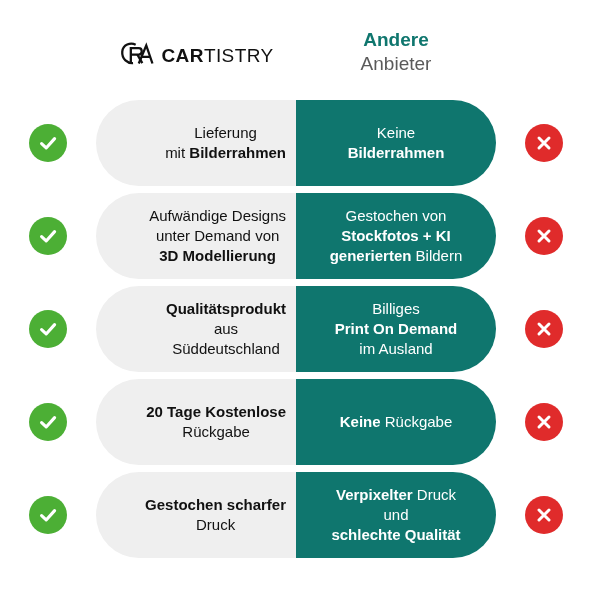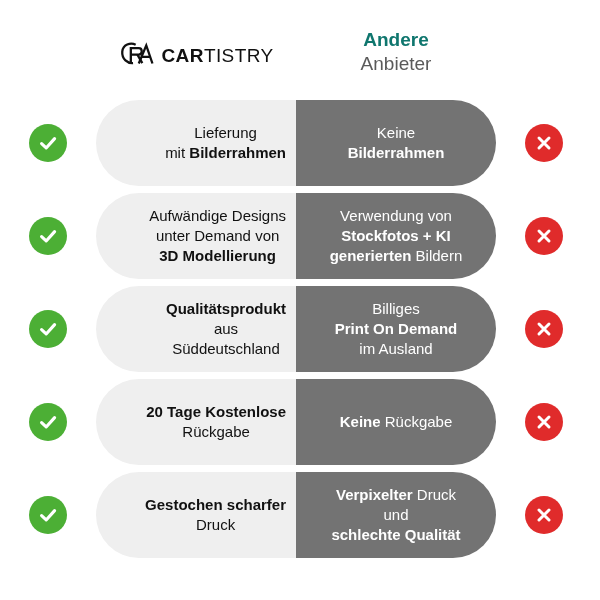--- a/index.html
+++ b/index.html
@@ -127,21 +127,21 @@
     height: 100%;
     display: flex;
     align-items: center;
     justify-content: flex-end;
     box-sizing: border-box;
     padding: 0 10px;
   }
   .pill-right {
     width: 200px;
     flex: 0 0 200px;
-    background: #737373;
+    background: #0f766e;
     color: #ffffff;
     border-top-right-radius: 43px;
     border-bottom-right-radius: 43px;
     height: 100%;
     display: flex;
     align-items: center;
     justify-content: center;
     box-sizing: border-box;
     padding: 13px 10px;
   }
@@ -231,21 +231,21 @@
         </div>
         <div class="pill-left">
           <div class="celltext">
             <div><span class="n">Aufwändige Designs</span></div>
             <div><span class="n">unter Demand von</span></div>
             <div><span class="b">3D Modellierung</span></div>
           </div>
         </div>
         <div class="pill-right">
           <div class="celltext">
-            <div><span class="n">Verwendung von</span></div>
+            <div><span class="n">Gestochen von</span></div>
             <div><span class="b">Stockfotos + KI</span></div>
             <div><span class="b">generierten </span><span class="n">Bildern</span></div>
           </div>
         </div>
         <div class="badge-cell">
           <div class="badge cross">
             <svg viewBox="0 0 24 24" width="20" height="20" aria-hidden="true">
               <path d="M6 6 L18 18 M18 6 L6 18" fill="none" stroke="#ffffff" stroke-width="3.6" stroke-linecap="round"></path>
             </svg>
           </div>

